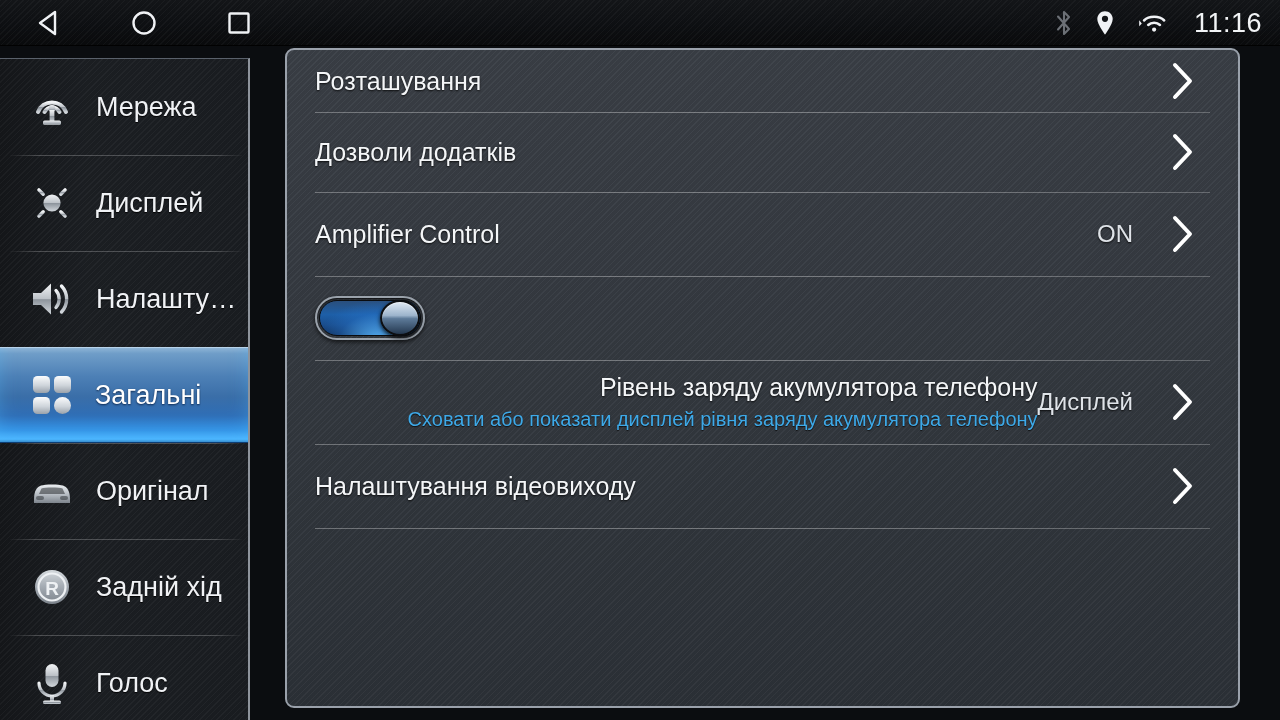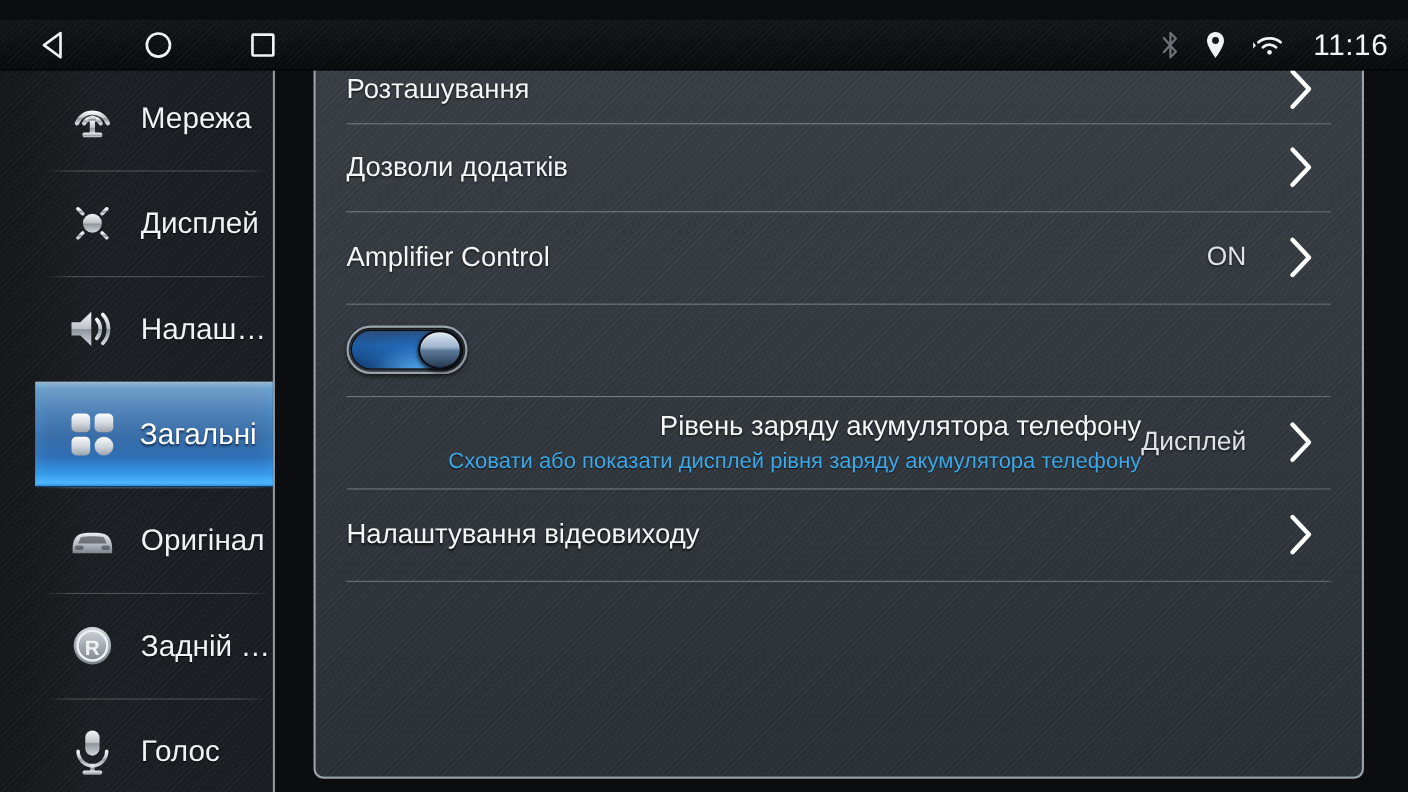--- a/index.html
+++ b/index.html
@@ -21,21 +21,21 @@
     background-image:repeating-linear-gradient(
       135deg,
       rgba(255,255,255,0.030) 0px,
       rgba(255,255,255,0.030) 1px,
       rgba(0,0,0,0.045) 1px,
       rgba(0,0,0,0.045) 4px);
   }
 
   
   #statusbar{
-    position:absolute; left:0; top:18px; width:1280px; height:46px;
+    position:absolute; left:0; top:0; width:1280px; height:46px;
     background:linear-gradient(180deg,#141619 0%,#0e1013 55%,#090a0c 100%);
     z-index:40;
   }
   #statusbar::after{
     content:""; position:absolute; left:0; right:0; bottom:0; height:1px;
     background:rgba(0,0,0,.85);
   }
   .nav-btns{ position:absolute; left:30px; top:0; height:46px; display:flex; align-items:center; gap:57px; }
   .nav-btn{ width:38px; height:38px; display:flex; align-items:center; justify-content:center; cursor:pointer; }
   .sys-icons{ position:absolute; right:18px; top:0; height:46px; display:flex; align-items:center; gap:19px; }
@@ -44,21 +44,20 @@
     margin-left:8px; line-height:1;
   }
 
   
   #sidebar{
     position:absolute; left:0; top:58px; width:250px; height:662px;
     background:linear-gradient(90deg,#15171a 0%,#1c1f23 35%,#1a1d21 100%);
     border-top:1px solid #5a616b;
     border-right:2px solid #8e949c;
     z-index:20;
-    padding-left:32px;
   }
   .side-item{
     position:relative; height:96px; display:flex; align-items:center;
     padding-left:24px; cursor:pointer;
   }
   .side-item + .side-item::before{
     content:""; position:absolute; left:10px; right:6px; top:0; height:1px;
     background:linear-gradient(90deg,rgba(255,255,255,.02),rgba(255,255,255,.22) 12%,rgba(255,255,255,.22) 88%,rgba(255,255,255,.02));
   }
   .side-item .ico{ width:56px; display:flex; align-items:center; justify-content:center; flex:0 0 56px; }

